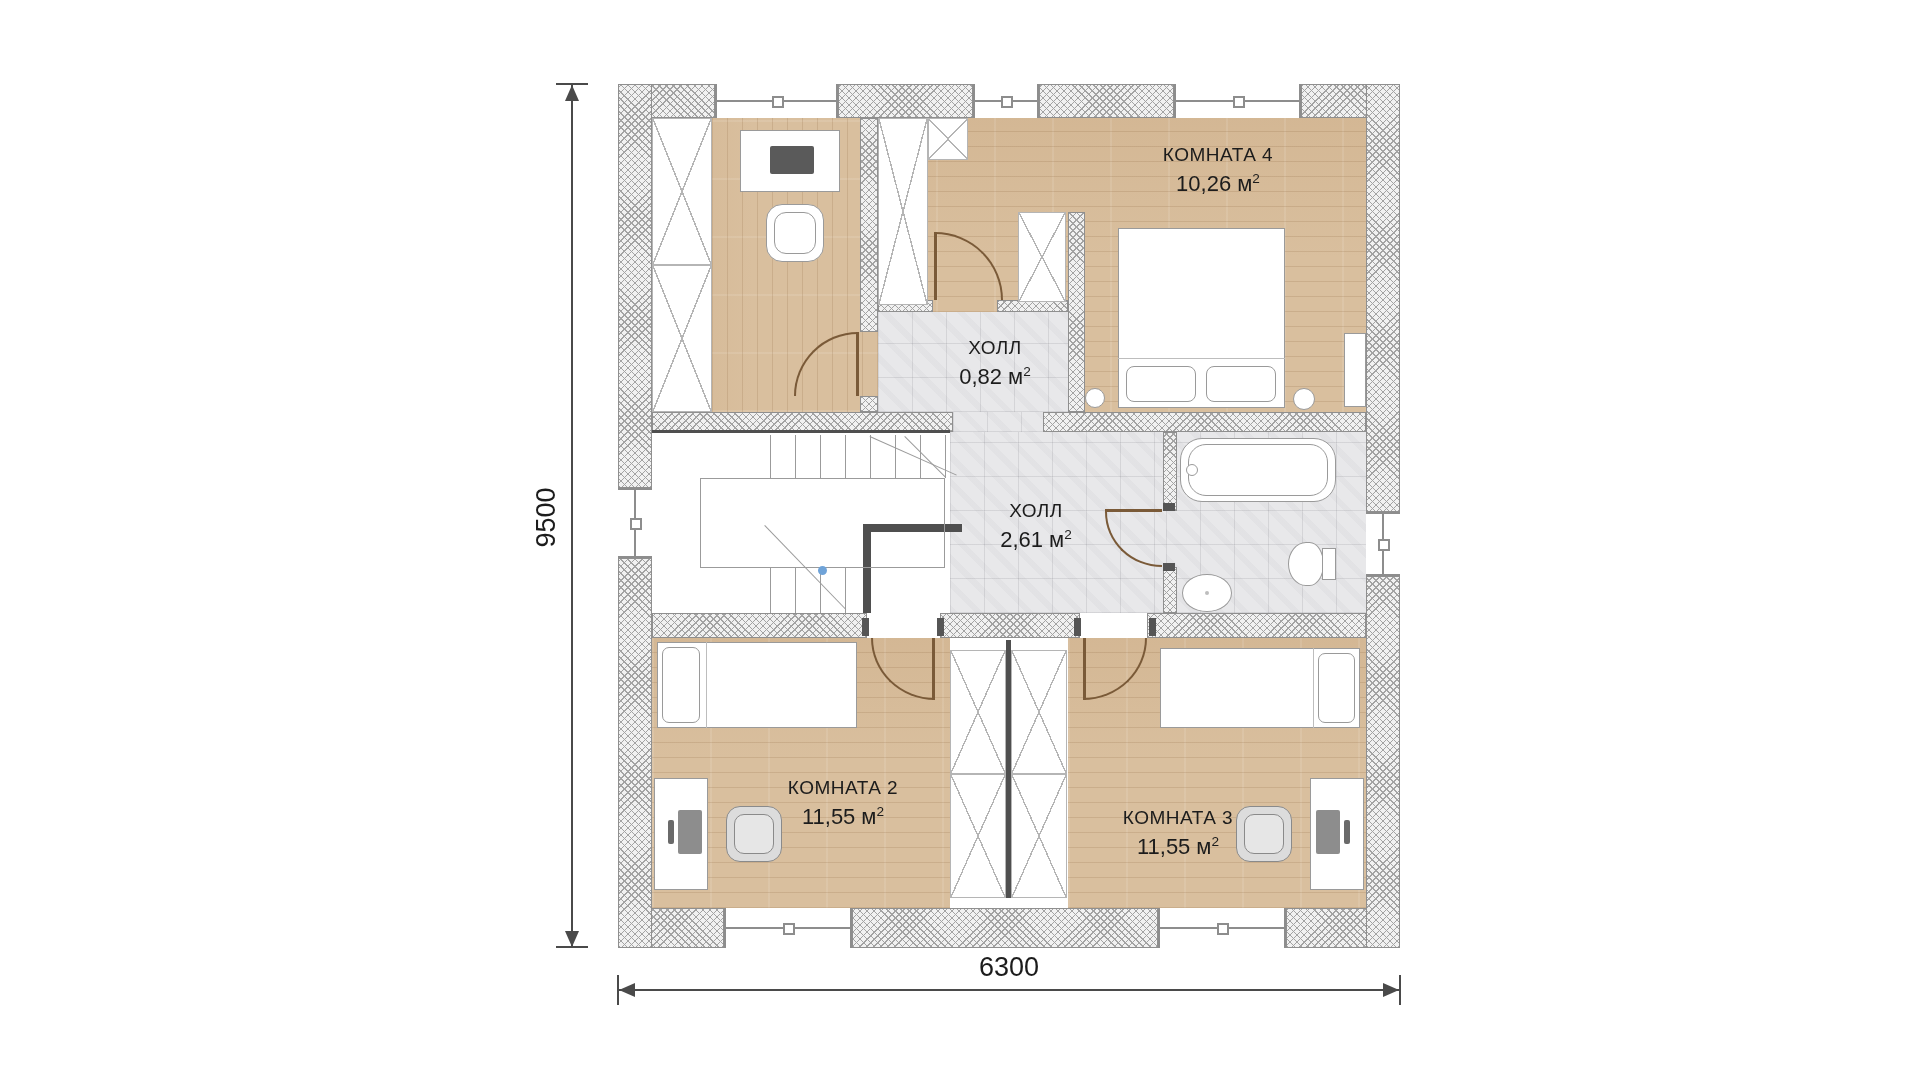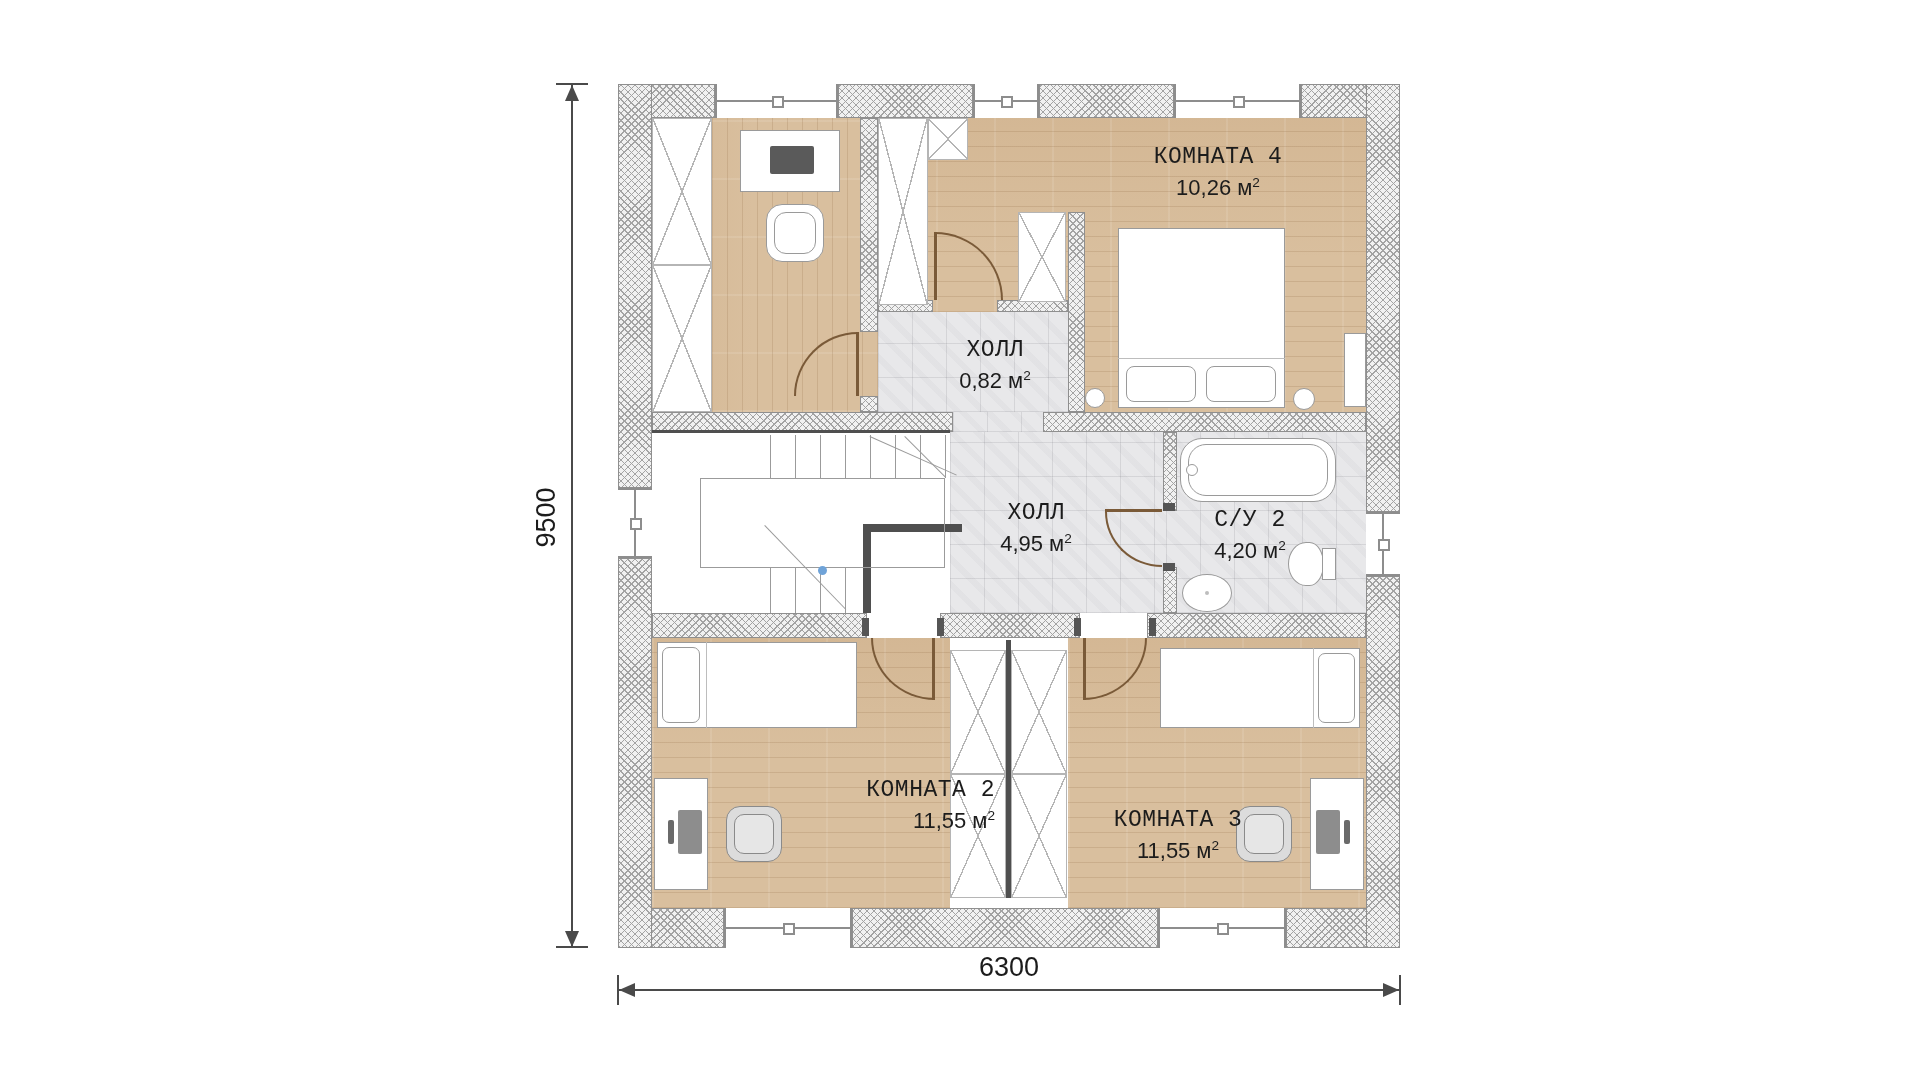--- a/index.html
+++ b/index.html
@@ -68,21 +68,21 @@
   .grayfurn{background:#dcdcdc;border:1px solid #8a8a8a;box-sizing:border-box;}
   .darkitem{background:#5a5a5a;border-radius:2px;}
   .thinline{background:#bdbdbd;}
   
   .steps-v{background-image:repeating-linear-gradient(90deg,#9b9b9b 0 1px,transparent 1px 25px);}
   .rail{border:1px solid #9b9b9b;box-sizing:border-box;}
   .diag{height:1px;background:#9b9b9b;transform-origin:0 0;}
   .bluedot{background:#6fa3d8;border-radius:50%;}
   
   .label{display:flex;flex-direction:column;align-items:center;gap:5px;color:#1c1c1c;text-align:center;}
-  .room-name{font-size:23px;letter-spacing:.5px;white-space:nowrap;font-family:Liberation Mono, monospace;}
+  .room-name{font-size:19px;letter-spacing:.5px;white-space:nowrap;}
   .room-area{font-size:22px;white-space:nowrap;}
   .room-area .u{margin-left:6px;}
   sup{font-size:.62em;}
   
   .dimline{background:#4a4a4a;}
   .dimtext{font-size:27px;color:#1c1c1c;text-align:center;}
   .arrow{width:0;height:0;}
 </style>
 </head>
 <body>
@@ -249,27 +249,23 @@
   <div class="abs label" style="left:885px;top:337px;width:220px;">
     <span class="room-name">ХОЛЛ</span>
     <span class="room-area"><span>0,82</span><span class="u">м</span><sup>2</sup></span>
   </div>
   <div class="abs label" style="left:1108px;top:144px;width:220px;">
     <span class="room-name">КОМНАТА 4</span>
     <span class="room-area"><span>10,26</span><span class="u">м</span><sup>2</sup></span>
   </div>
   <div class="abs label" style="left:926px;top:500px;width:220px;">
     <span class="room-name">ХОЛЛ</span>
-    <span class="room-area"><span>4,95</span><span class="u">м</span><sup>2</sup></span>
-  </div>
-  <div class="abs label" style="left:1140px;top:507px;width:220px;">
-    <span class="room-name">С/У 2</span>
-    <span class="room-area"><span>4,20</span><span class="u">м</span><sup>2</sup></span>
-  </div>
-  <div class="abs label" style="left:775px;top:777px;width:220px;align-items:flex-end;">
+    <span class="room-area"><span>2,61</span><span class="u">м</span><sup>2</sup></span>
+  </div>
+  <div class="abs label" style="left:733px;top:777px;width:220px;">
     <span class="room-name">КОМНАТА 2</span>
     <span class="room-area"><span>11,55</span><span class="u">м</span><sup>2</sup></span>
   </div>
   <div class="abs label" style="left:1068px;top:807px;width:220px;">
     <span class="room-name">КОМНАТА 3</span>
     <span class="room-area"><span>11,55</span><span class="u">м</span><sup>2</sup></span>
   </div>
 
   <div class="abs dimline" style="left:571px;top:84px;width:2px;height:864px;"></div>
   <div class="abs dimline" style="left:556px;top:83px;width:32px;height:2px;"></div>

